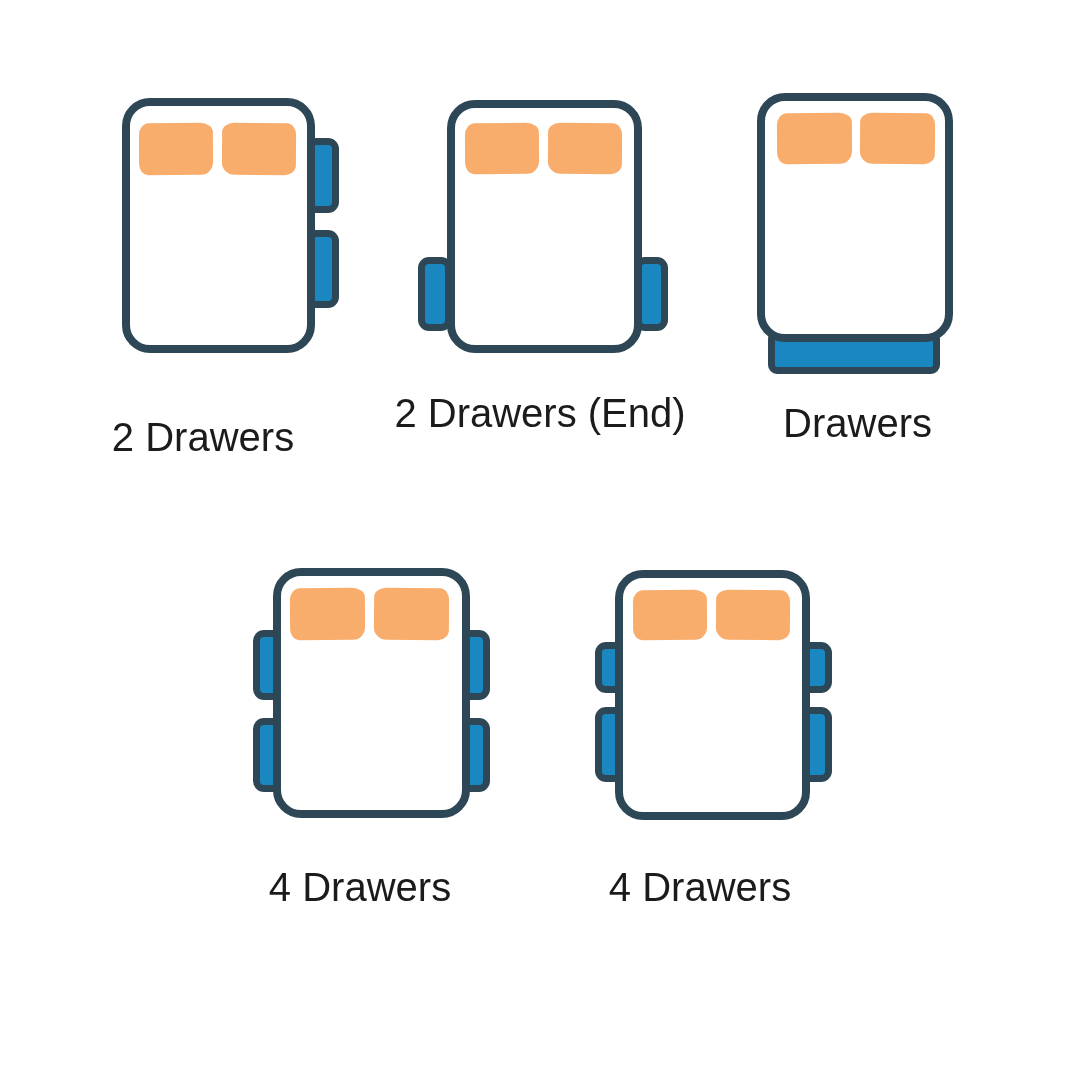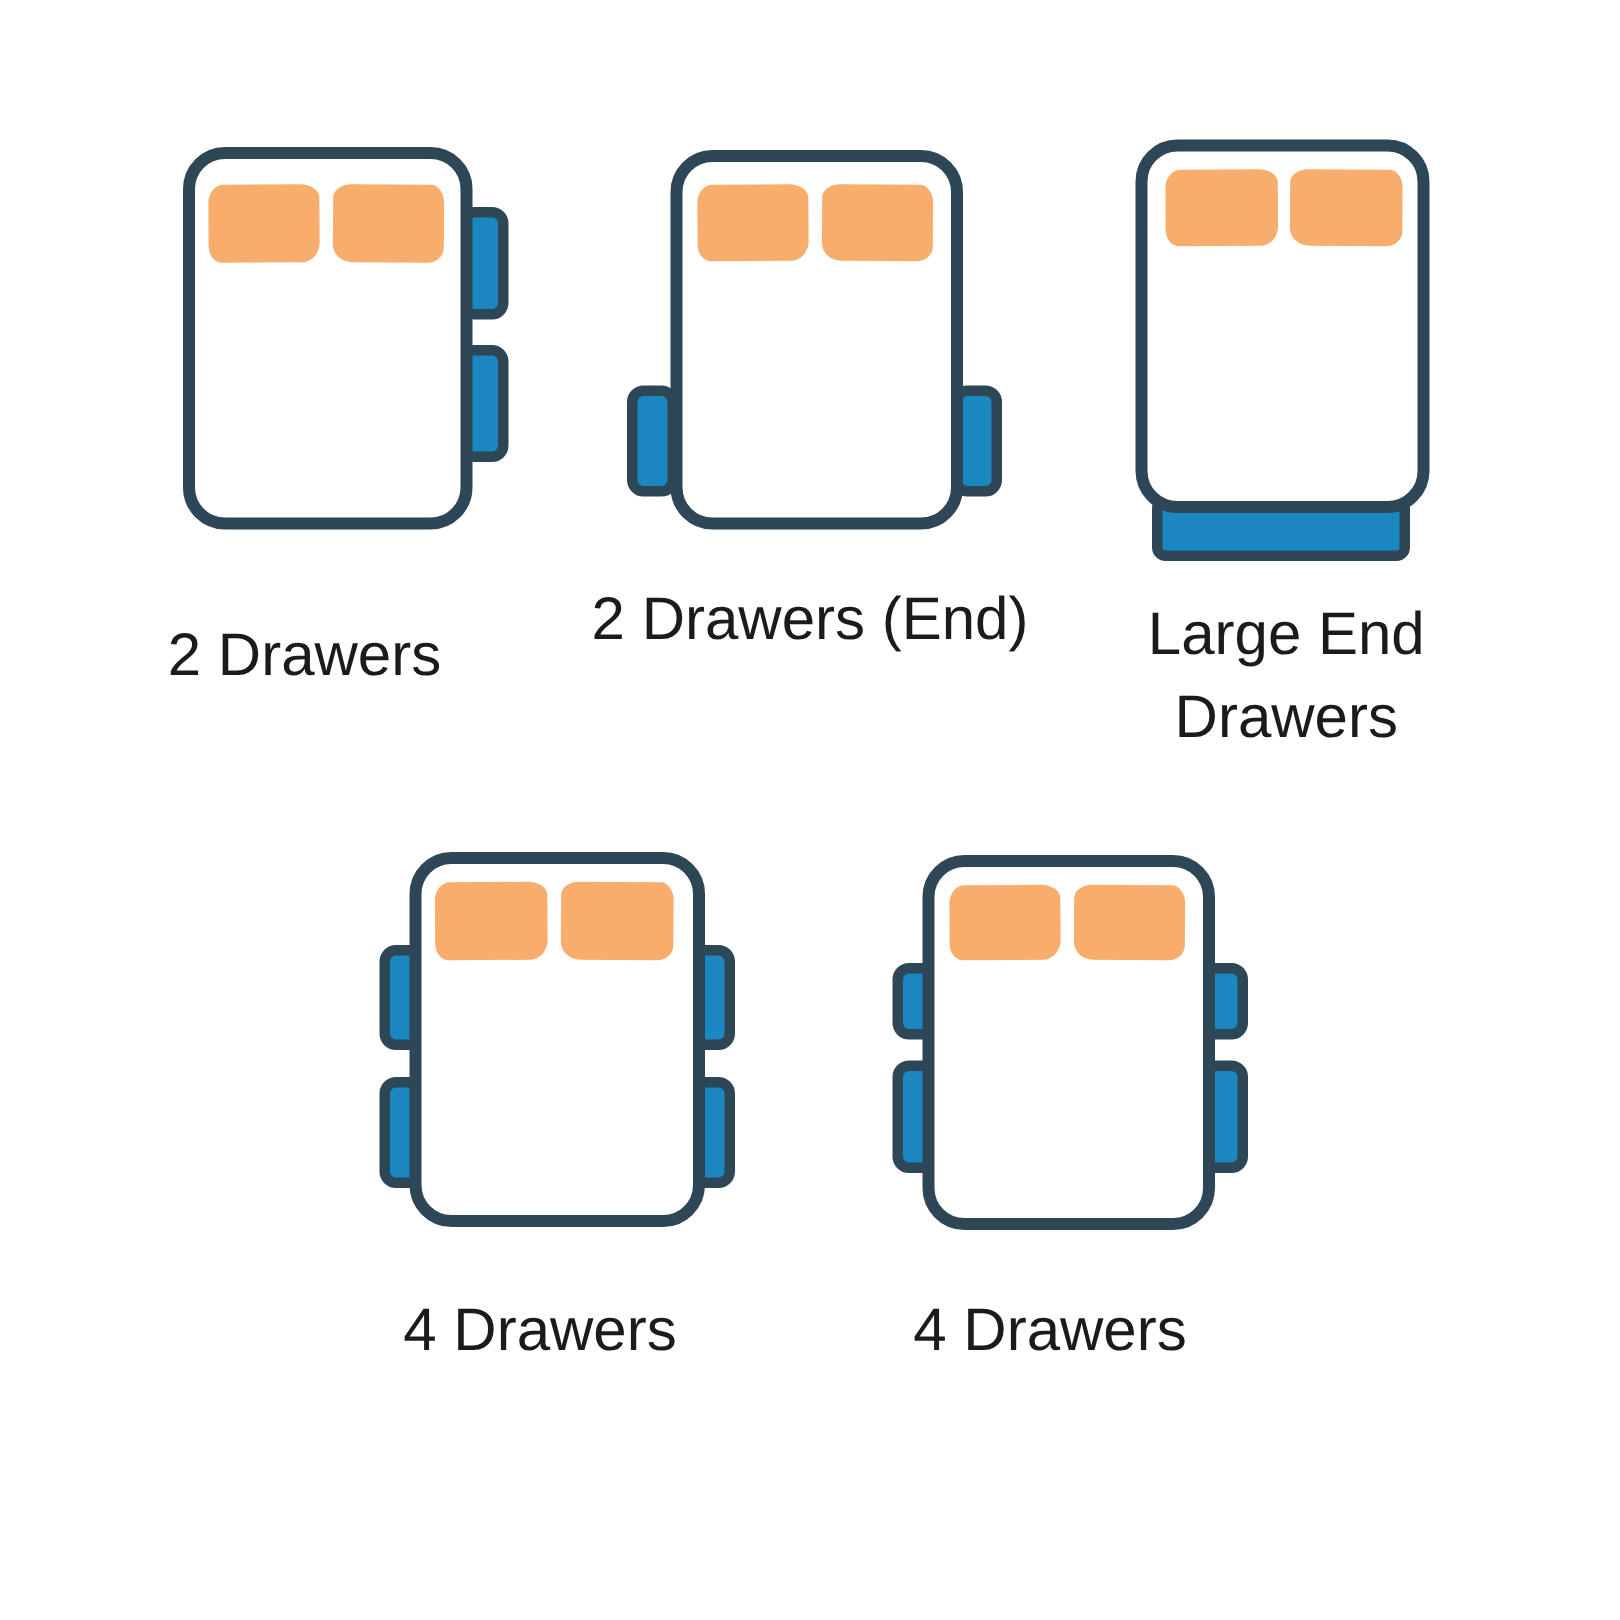--- a/index.html
+++ b/index.html
@@ -88,21 +88,20 @@
     </div>
   </div>
 
   <div>
     <div class="drawer" style="left:768px;top:330px;width:172px;height:44px;border-radius:9px;"></div>
     <div class="bed-body" style="left:757px;top:93px;width:196px;height:249px;">
       <div class="pillow left" style="left:12px;top:12px;width:75px;height:51px;"></div>
       <div class="pillow right" style="left:95px;top:12px;width:75px;height:51px;"></div>
     </div>
     <div class="label" style="left:735px;top:396px;width:245px;">
-      <span>Large End</span>
       <span>Drawers</span>
     </div>
   </div>
 
   <div>
     <div class="drawer" style="left:253px;top:630px;width:34px;height:70px;"></div>
     <div class="drawer" style="left:253px;top:718px;width:34px;height:74px;"></div>
     <div class="drawer" style="left:456px;top:630px;width:34px;height:70px;"></div>
     <div class="drawer" style="left:456px;top:718px;width:34px;height:74px;"></div>
     <div class="bed-body" style="left:273px;top:568px;width:197px;height:250px;">

